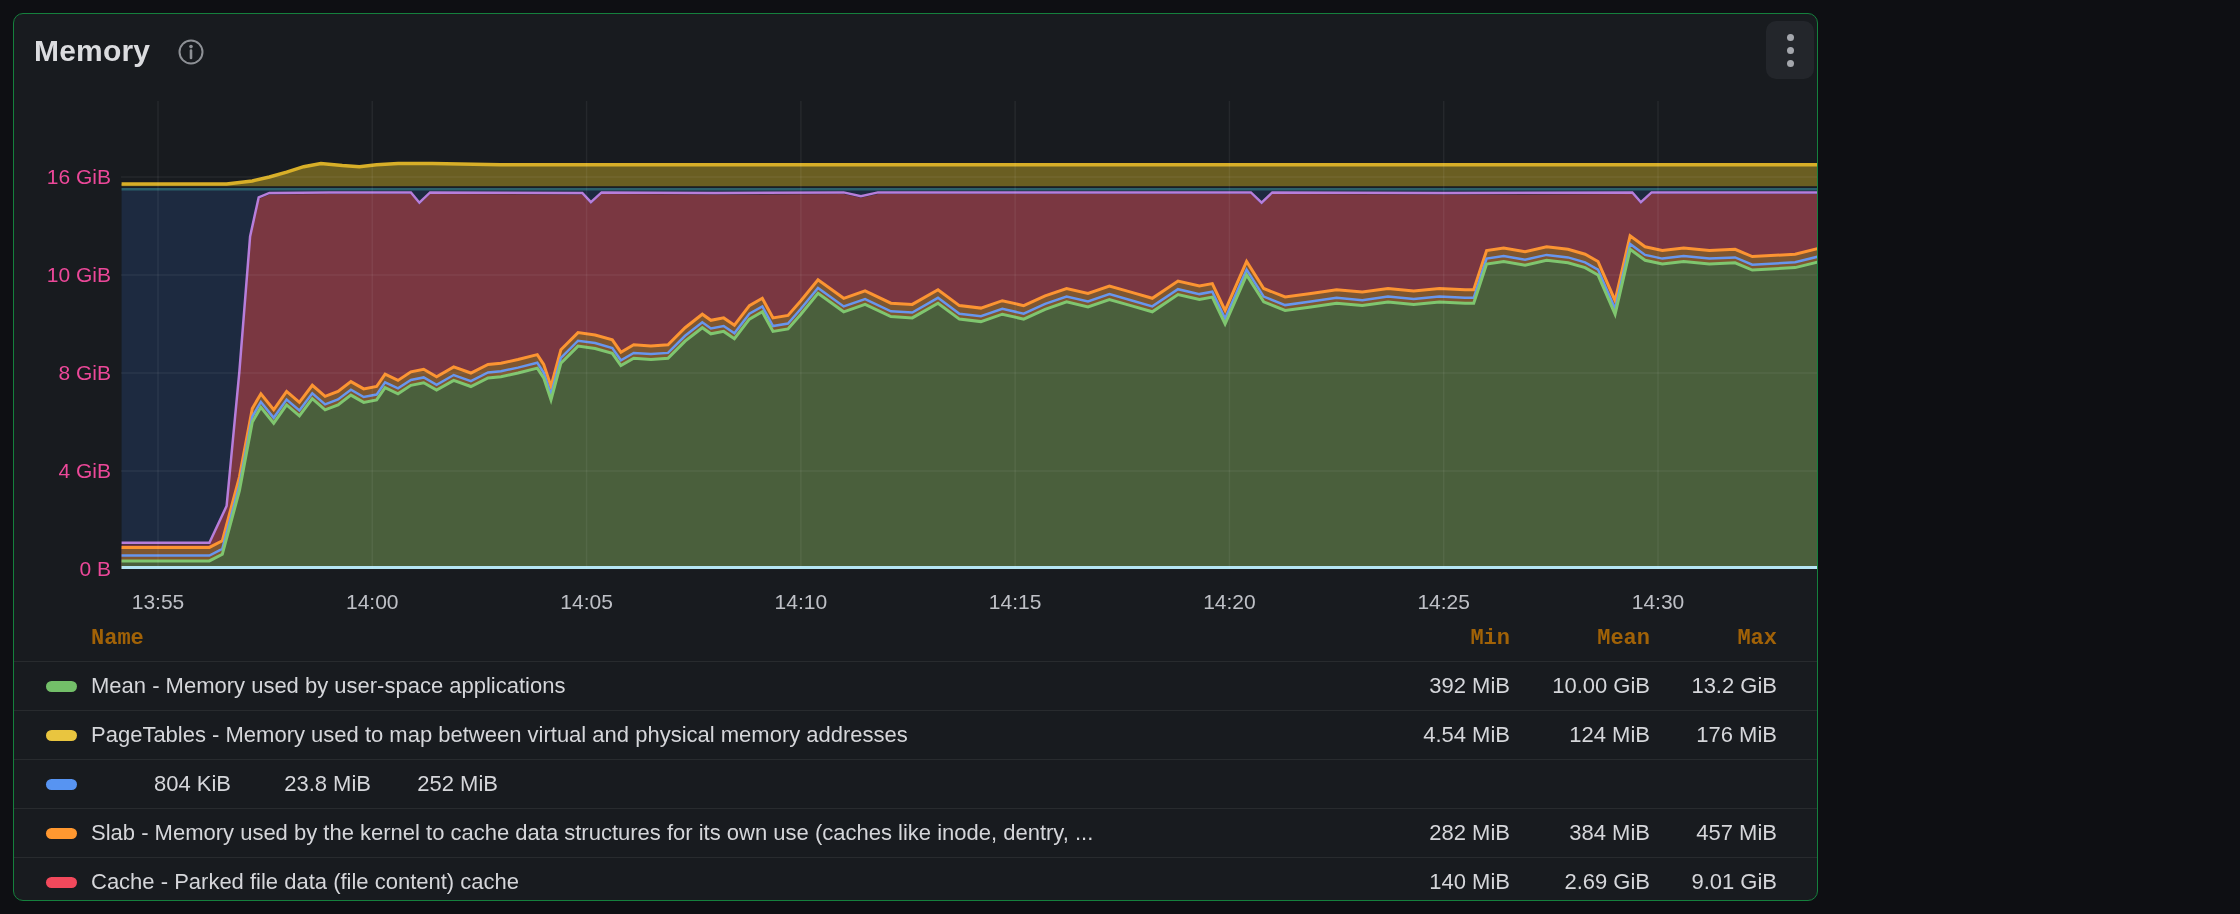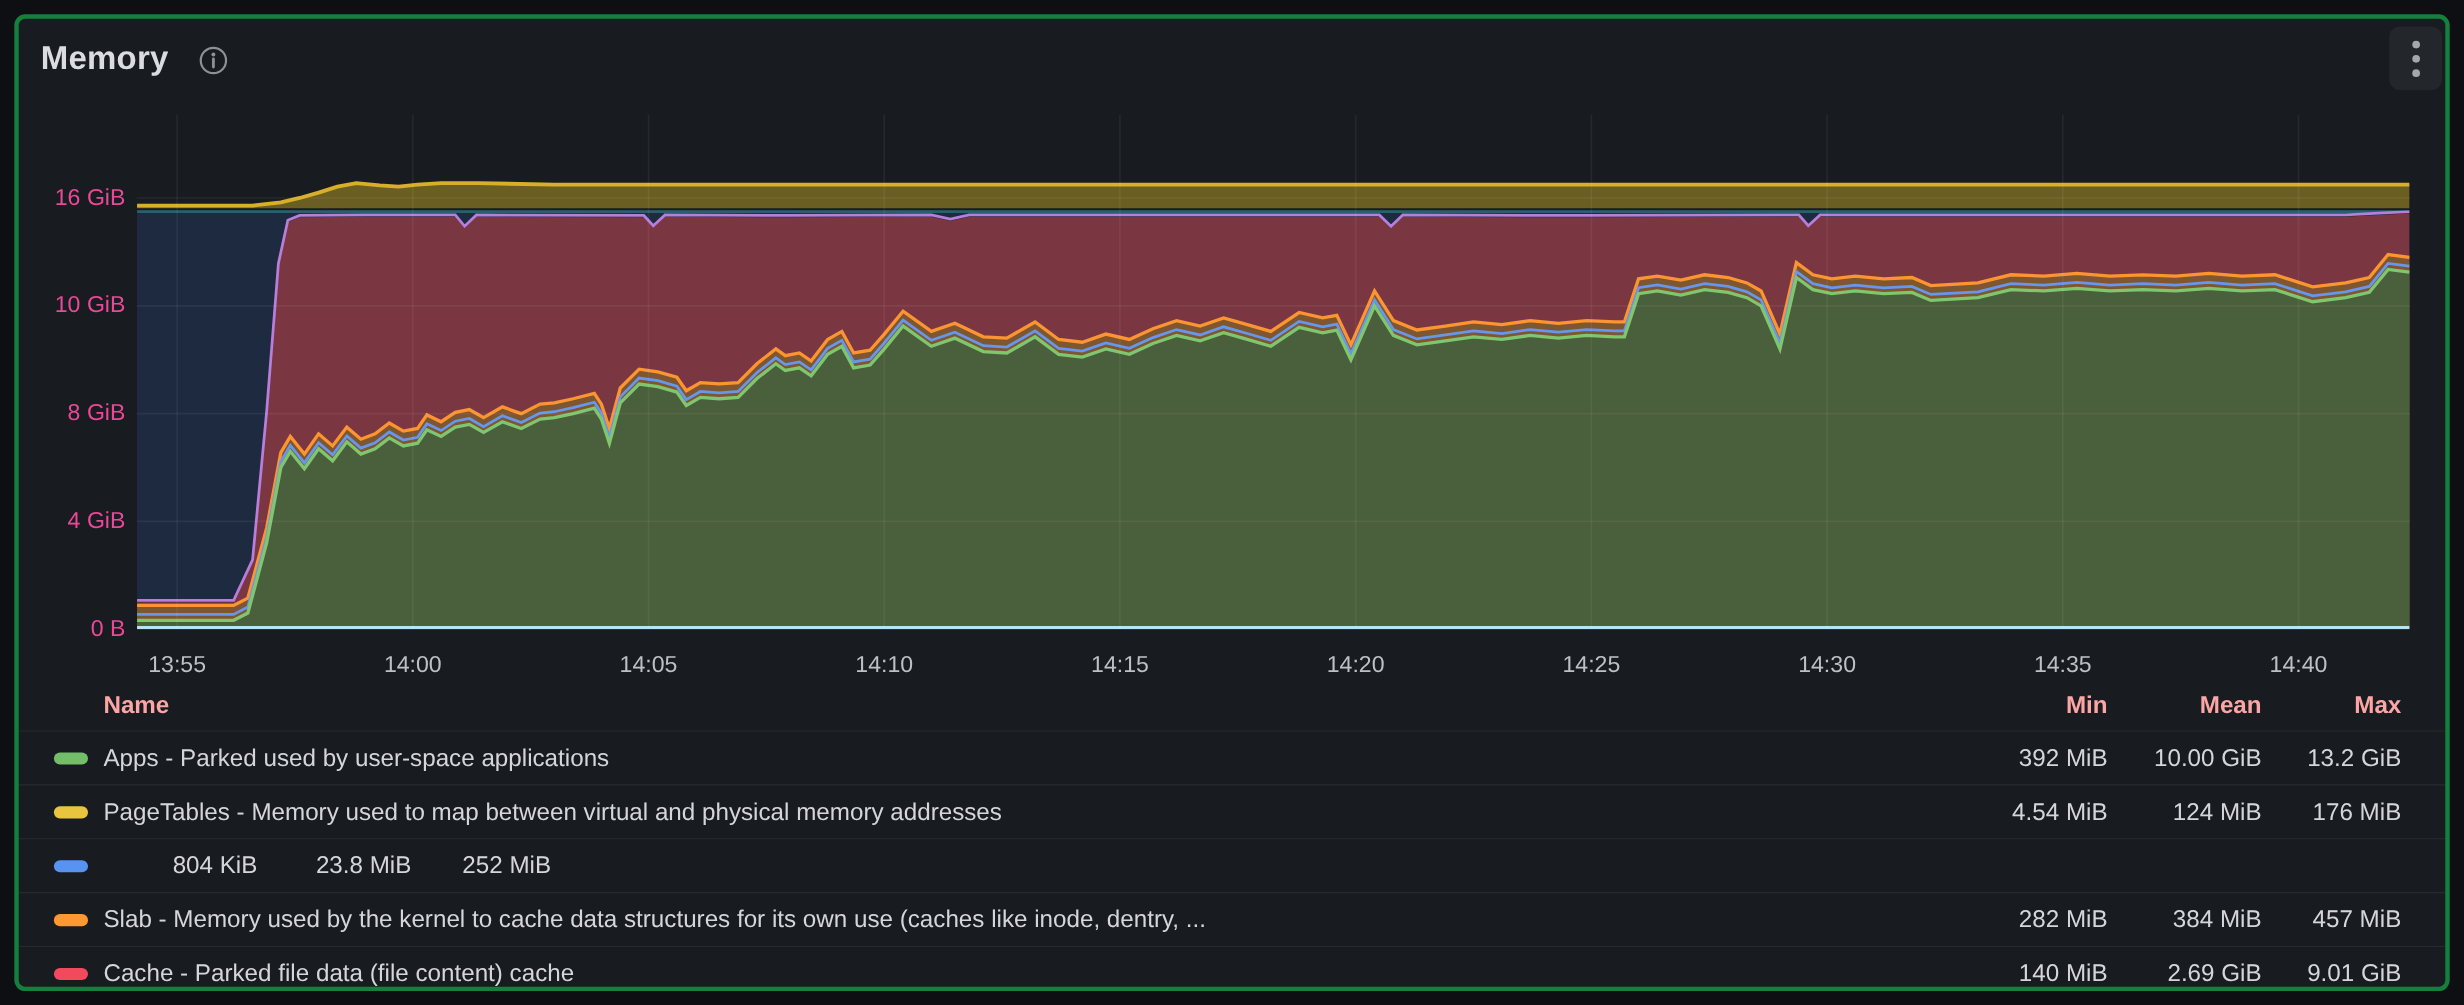--- a/index.html
+++ b/index.html
@@ -1,18 +1,18 @@
 <!DOCTYPE html>
 <html><head>
 <meta charset="utf-8">
 <style>
   html,body{margin:0;padding:0;background:#0E0F13;width:2240px;height:914px;overflow:hidden;
     font-family:"Liberation Sans",sans-serif;-webkit-font-smoothing:antialiased;}
-  .panel{position:absolute;left:13px;top:13px;width:2214px;height:888px;background:#181B1F;
-    border:4px solid #15803d;border-radius:10px;overflow:hidden;box-sizing:border-box;}
+  .panel{position:absolute;left:13px;top:13px;width:1805px;height:888px;background:#181B1F;
+    border:1px solid #15803d;border-radius:10px;overflow:hidden;box-sizing:border-box;}
   .panel-title{position:absolute;left:20px;top:20px;margin:0;font-size:30px;font-weight:700;
     color:#DBDCDF;letter-spacing:.2px;}
   .info-btn{position:absolute;left:163px;top:24px;width:28px;height:28px;background:none;border:none;
     padding:0;cursor:pointer;}
   .kebab-btn{position:absolute;right:3px;top:7px;width:48px;height:58px;border:none;border-radius:10px;
     background:#23262B;display:flex;flex-direction:column;align-items:center;justify-content:center;
     gap:6px;cursor:pointer;}
   .kebab-btn i{width:7px;height:7px;border-radius:50%;background:#A4A7AD;display:block;}
   .chart-svg{position:absolute;left:107px;top:87px;}
   .ylab{position:absolute;left:0;width:97px;text-align:right;font-size:21px;color:#ec4899;
@@ -21,21 +21,21 @@
     line-height:26px;white-space:nowrap;}
   .legend{position:absolute;left:0;right:0;top:601px;}
   .lrow{display:flex;align-items:center;height:48px;padding-left:32px;padding-right:40px;
     border-top:1px solid rgba(255,255,255,0.07);}
   .lrow.lhead{height:46px;border-top:none;}
   .swatch{width:31px;height:11px;border-radius:6px;margin-right:14px;flex:0 0 auto;}
   .lname{flex:1;font-size:22px;color:#D5D6DA;white-space:nowrap;overflow:hidden;}
   .lval{width:140px;text-align:right;font-size:22px;color:#D5D6DA;white-space:nowrap;flex:0 0 auto;}
   .lval.lmax{width:127px;}
   .lhead .lname{padding-left:45px;}
-  .lhead .lname,.lhead .lval{color:#fca5a5;font-weight:600;cursor:pointer;}
+  .lhead .lname,.lhead .lval{color:#a16207;font-weight:600;cursor:pointer;font-family:Liberation Mono, monospace;}
 </style>
 </head>
 <body>
 
 <div class="page">
   <section class="panel">
 
     <h2 class="panel-title">Memory</h2>
 
     <button class="info-btn" aria-label="panel description">
@@ -106,21 +106,21 @@
     <div class="legend">
       <div class="lrow lhead">
         <span class="lname">Name</span>
         <span class="lval">Min</span>
         <span class="lval">Mean</span>
         <span class="lval lmax">Max</span>
       </div>
       <div id="legend-rows">
           <div class="lrow">
             <span class="swatch" style="background: rgb(115, 191, 105);"></span>
-            <span class="lname">Apps - Parked used by user-space applications</span>
+            <span class="lname">Mean - Memory used by user-space applications</span>
             <span class="lval">392 MiB</span>
             <span class="lval">10.00 GiB</span>
             <span class="lval lmax">13.2 GiB</span>
           </div>
           <div class="lrow">
             <span class="swatch" style="background: rgb(233, 197, 63);"></span>
             <span class="lname">PageTables - Memory used to map between virtual and physical memory addresses</span>
             <span class="lval">4.54 MiB</span>
             <span class="lval">124 MiB</span>
             <span class="lval lmax">176 MiB</span>

